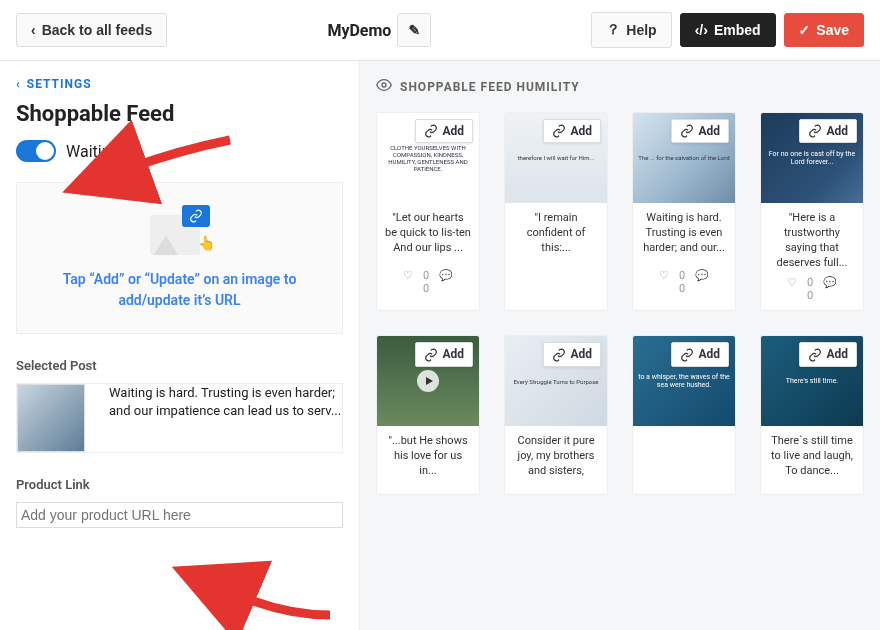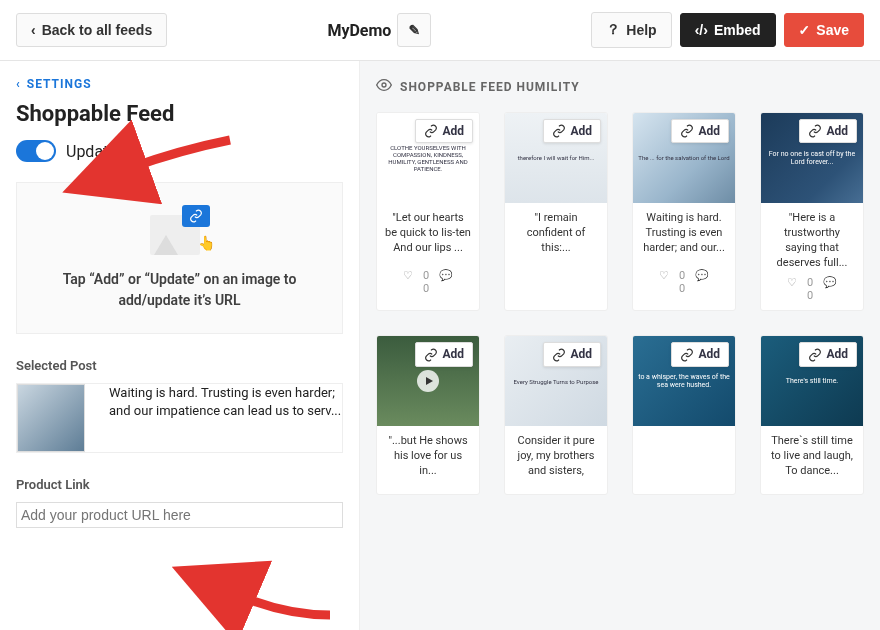--- a/index.html
+++ b/index.html
@@ -19,21 +19,21 @@
   .h1 { font-size: 22px; font-weight: 700; margin-bottom: 14px; }
   .toggle-row { display: flex; align-items: center; gap: 10px; margin-bottom: 20px; }
   .toggle { width: 40px; height: 22px; background: #1b76da; border-radius: 11px; position: relative; cursor: pointer; }
   .toggle::after { content: ""; width: 18px; height: 18px; background: #fff; border-radius: 50%; position: absolute; top: 2px; right: 2px; }
   .instruction-box { border: 1px solid #eee; background: #fafafa; padding: 22px 16px; text-align: center; margin-bottom: 24px; }
   .inst-graphic { width: 60px; height: 50px; margin: 0 auto 14px; position: relative; }
   .inst-img { width: 50px; height: 40px; background: #eee; border-radius: 2px; position: absolute; bottom: 0; left: 0; }
   .inst-img::after{content:"";position:absolute;bottom:0;left:4px;border-left:12px solid transparent;border-right:12px solid transparent;border-bottom:20px solid #ddd;}
   .inst-link { width: 28px; height: 22px; background: #1b76da; border-radius: 3px; position: absolute; top: 0; right: 0; display: flex; align-items: center; justify-content: center; }
   .inst-cursor { position: absolute; right: -6px; bottom: 4px; font-size: 14px; }
-  .inst-text { font-size: 14px; font-weight: 600; line-height: 1.5; color: #404040; }
+  .inst-text { font-size: 14px; font-weight: 600; line-height: 1.5; color: #3b82f6; }
   .section-label { font-size: 13px; font-weight: 600; color: #555; margin-bottom: 10px; }
   .selected-post { border: 1px solid #eee; display: flex; gap: 24px; align-items: flex-start; margin-bottom: 24px; }
   .sel-thumb { width: 68px; height: 68px; background: linear-gradient(135deg,#c9d6e0,#5e7d96); border: 1px solid #ddd; flex-shrink: 0; }
   .sel-text { font-size: 13px; line-height: 1.4; color: #222; }
   .url-input { width: 100%; padding: 4px; border: 1px solid #ddd; font-size: 14px; color: #888; background: #fff; }
   .preview-head { display: flex; align-items: center; gap: 8px; font-size: 12px; letter-spacing: 1px; color: #666; font-weight: 700; margin-bottom: 16px; }
   .grid { display: grid; grid-template-columns: repeat(4, 1fr); gap: 24px; }
   .card { background: #fff; border-radius: 3px; border: 1px solid #eee; overflow: hidden; position: relative; }
   .card-img { height: 90px; position: relative; display: flex; align-items: center; justify-content: center; font-size: 6px; text-align: center; padding: 4px; color: #334; line-height: 1.2; }
   .bg0{background:linear-gradient(#fff,#fff);}
@@ -91,21 +91,21 @@
 
 <div class="main">
   <div class="sidebar">
     <div class="crumb">
       <span>‹</span>
       <span>SETTINGS</span>
     </div>
     <div class="h1">Shoppable Feed</div>
     <div class="toggle-row">
       <div class="toggle"></div>
-      <span>Update</span>
+      <span>Waiting</span>
     </div>
     <div class="instruction-box">
       <div class="inst-graphic">
         <div class="inst-img"></div>
         <div class="inst-link">
           <svg class="link-ic white" viewBox="0 0 24 24">
               <path d="M10 13a5 5 0 0 0 7 0l3-3a5 5 0 0 0-7-7l-1 1"></path>
               <path d="M14 11a5 5 0 0 0-7 0l-3 3a5 5 0 0 0 7 7l1-1"></path>
             </svg>
         </div>

